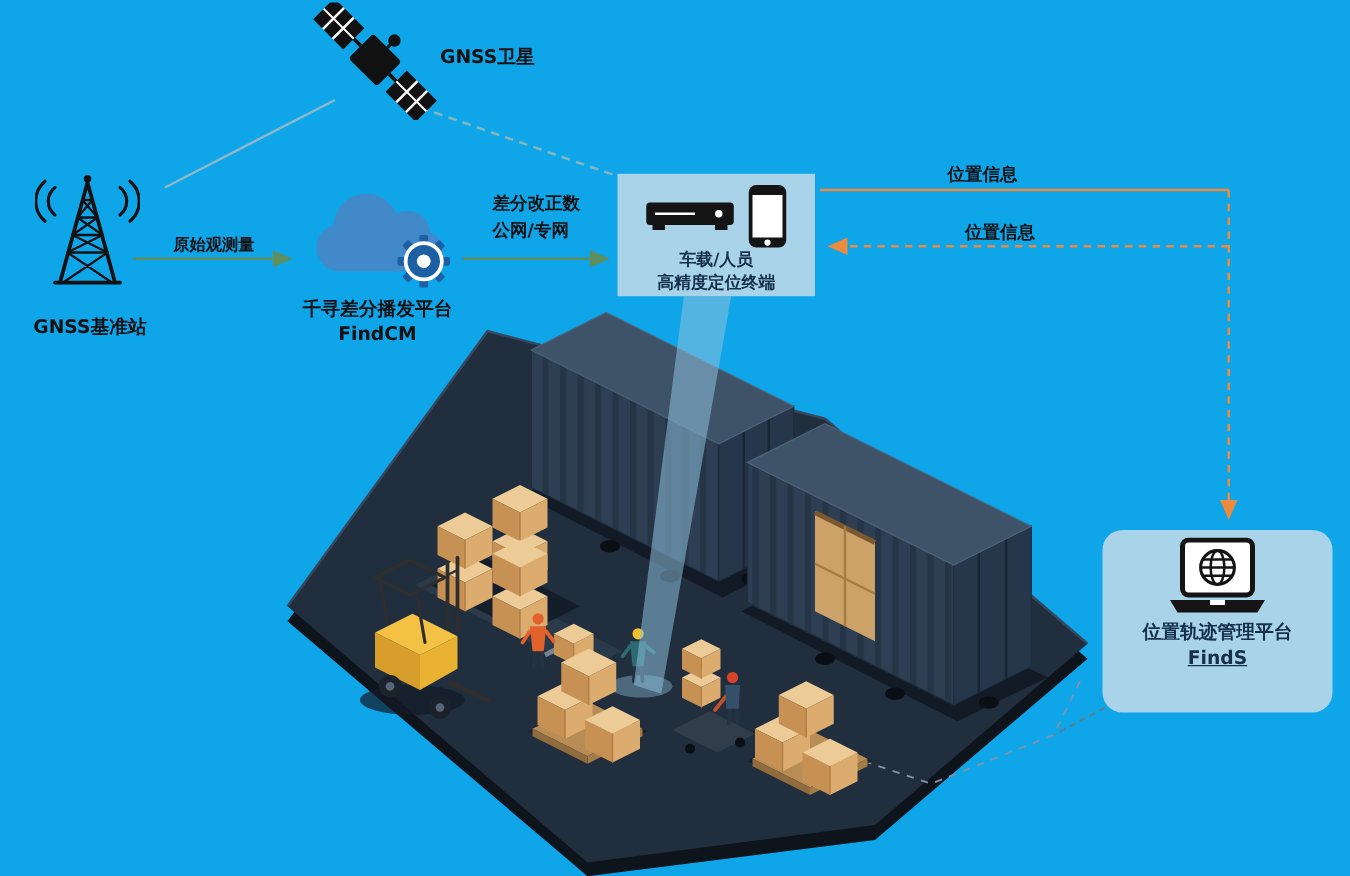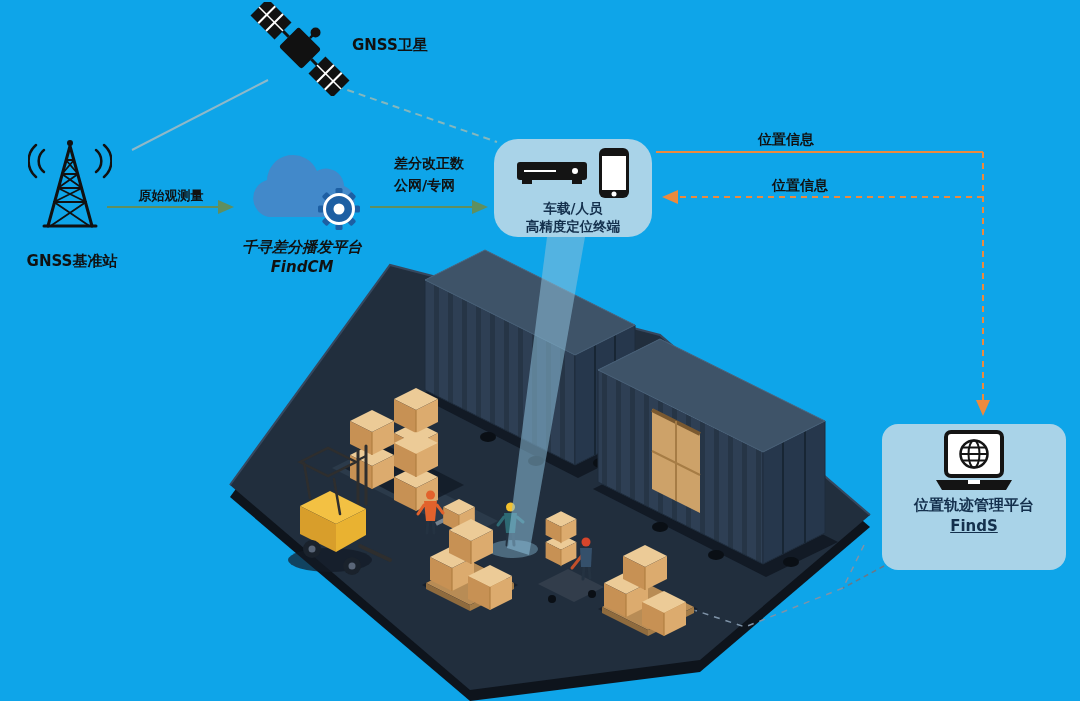--- a/index.html
+++ b/index.html
@@ -11,28 +11,28 @@
     position:relative; width:1080px; height:701px;
     background:#0ea5e9; overflow:hidden;
   }
   .layer { position:absolute; left:0; top:0; }
   .icon { position:absolute; }
   .label {
     position:absolute; color:#111111; font-weight:bold; white-space:nowrap;
   }
   .sat-label   { left:352px; top:36px;  font-size:15px; }
   .tower-label { left:14px;  top:252px; width:116px; text-align:center; font-size:15px; }
-  .cloud-label { left:222px; top:237px; width:160px; text-align:center; font-size:15px; line-height:1.35; white-space:normal;font-style:italic; }
+  .cloud-label { left:222px; top:237px; width:160px; text-align:center; font-size:15px; line-height:1.35; white-space:normal; }
   .raw-label   { left:118px; top:187px; width:106px; text-align:center; font-size:13px; }
   .corr-label  { left:394px; top:152px; font-size:14px; line-height:1.6; white-space:normal; }
   .pos-label   { left:758px; top:131px; width:84px; text-align:left; font-size:14px;font-family:Liberation Mono, monospace; }
   .cmd-label   { left:758px; top:177px; width:84px; text-align:center; font-size:14px; }
 
   .node {
-    position:absolute; background:#a9d3e8; border-radius:24px;
+    position:absolute; background:#a9d3e8; border-radius:0;
     display:flex; flex-direction:column; align-items:center;
   }
   .node-text {
     color:#14304d; font-weight:bold; text-align:center; line-height:1.35;
   }
   .terminal { left:494px; top:139px; width:158px; height:98px; padding-top:8px; }
   .terminal .icon-row { display:flex; align-items:center; gap:10px; height:52px; }
   .terminal .node-text { font-size:13.5px; }
   .finds { left:882px; top:424px; width:184px; height:146px; border-radius:16px; padding-top:6px; }
   .finds .node-text { font-size:15px; margin-top:1px; }

